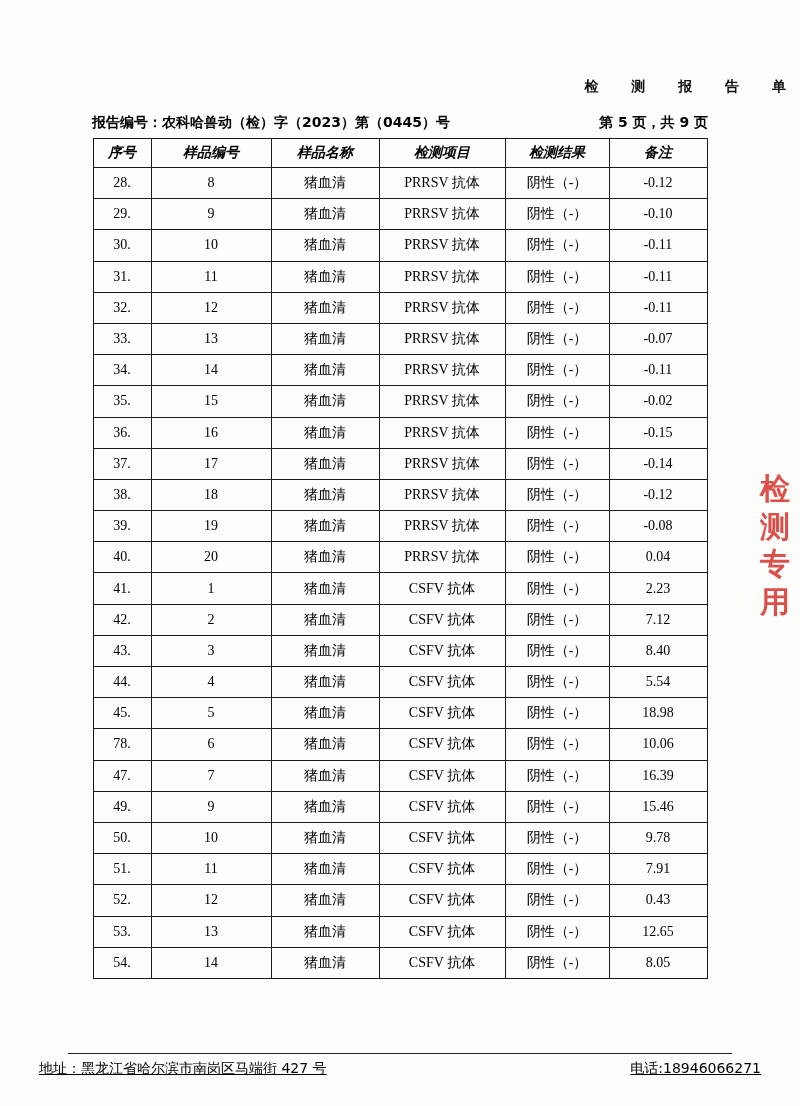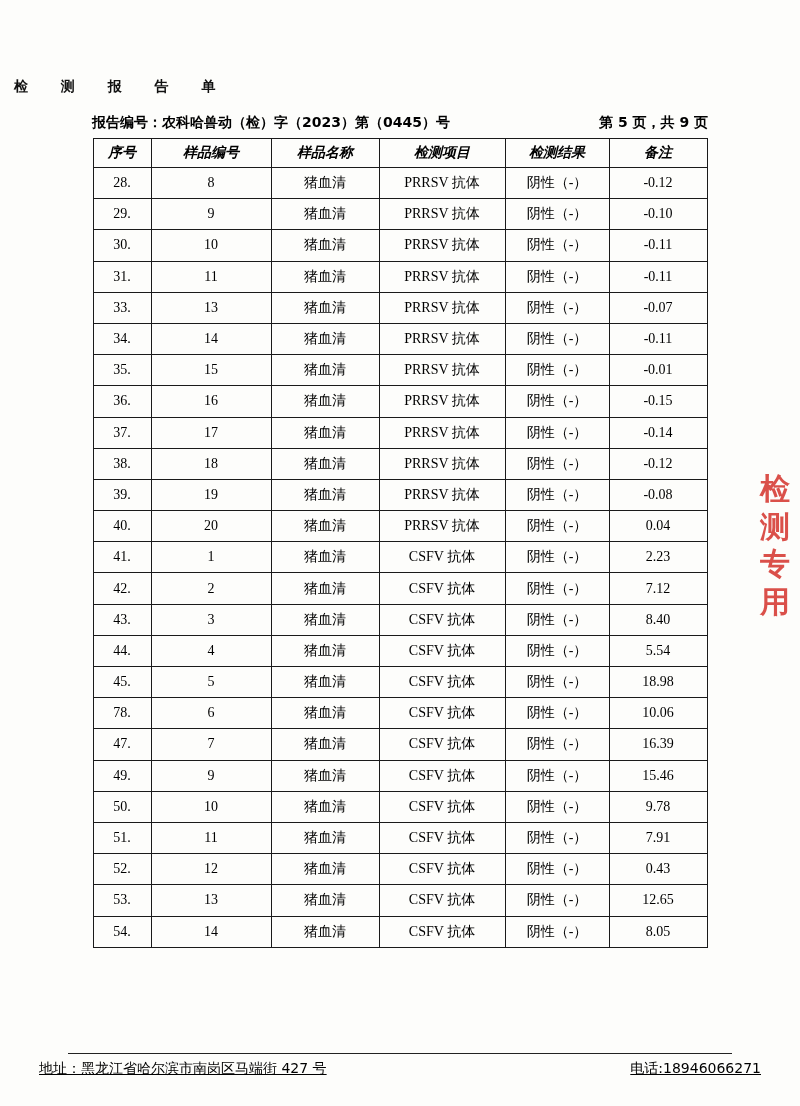--- a/index.html
+++ b/index.html
@@ -15,28 +15,29 @@
     position: relative;
     overflow: hidden;
   }
   .page {
     position: relative;
     width: 800px;
     height: 1106px;
     background: #fdfdfb;
   }
   .doc-title {
-    text-align: left;
+    text-align: right;
     font-family: "DejaVu Sans", "Liberation Sans", sans-serif;
     font-weight: bold;
     font-size: 34px;
     letter-spacing: 14px;
     padding-top: 78px;
     padding-left: 14px;
     color: #111;
+    margin-left: 12px;
   }
   .meta-row {
     display: flex;
     justify-content: space-between;
     align-items: flex-end;
     margin: 18px 92px 6px 92px;
     font-size: 15px;
     font-weight: bold;
     font-family: "DejaVu Sans", "Liberation Sans", sans-serif;
   }
@@ -173,20 +174,28 @@
         </tr>
         <tr>
           <td>31.</td>
           <td>11</td>
           <td class="cjk">猪血清</td>
           <td>PRRSV 抗体</td>
           <td class="cjk">阴性（-）</td>
           <td>-0.11</td>
         </tr>
         <tr>
+          <td>32.</td>
+          <td>12</td>
+          <td class="cjk">猪血清</td>
+          <td>PRRSV 抗体</td>
+          <td class="cjk">阴性（-）</td>
+          <td>-0.11</td>
+        </tr>
+        <tr>
           <td>33.</td>
           <td>13</td>
           <td class="cjk">猪血清</td>
           <td>PRRSV 抗体</td>
           <td class="cjk">阴性（-）</td>
           <td>-0.07</td>
         </tr>
         <tr>
           <td>34.</td>
           <td>14</td>
@@ -194,21 +203,21 @@
           <td>PRRSV 抗体</td>
           <td class="cjk">阴性（-）</td>
           <td>-0.11</td>
         </tr>
         <tr>
           <td>35.</td>
           <td>15</td>
           <td class="cjk">猪血清</td>
           <td>PRRSV 抗体</td>
           <td class="cjk">阴性（-）</td>
-          <td>-0.01</td>
+          <td>-0.02</td>
         </tr>
         <tr>
           <td>36.</td>
           <td>16</td>
           <td class="cjk">猪血清</td>
           <td>PRRSV 抗体</td>
           <td class="cjk">阴性（-）</td>
           <td>-0.15</td>
         </tr>
         <tr>

